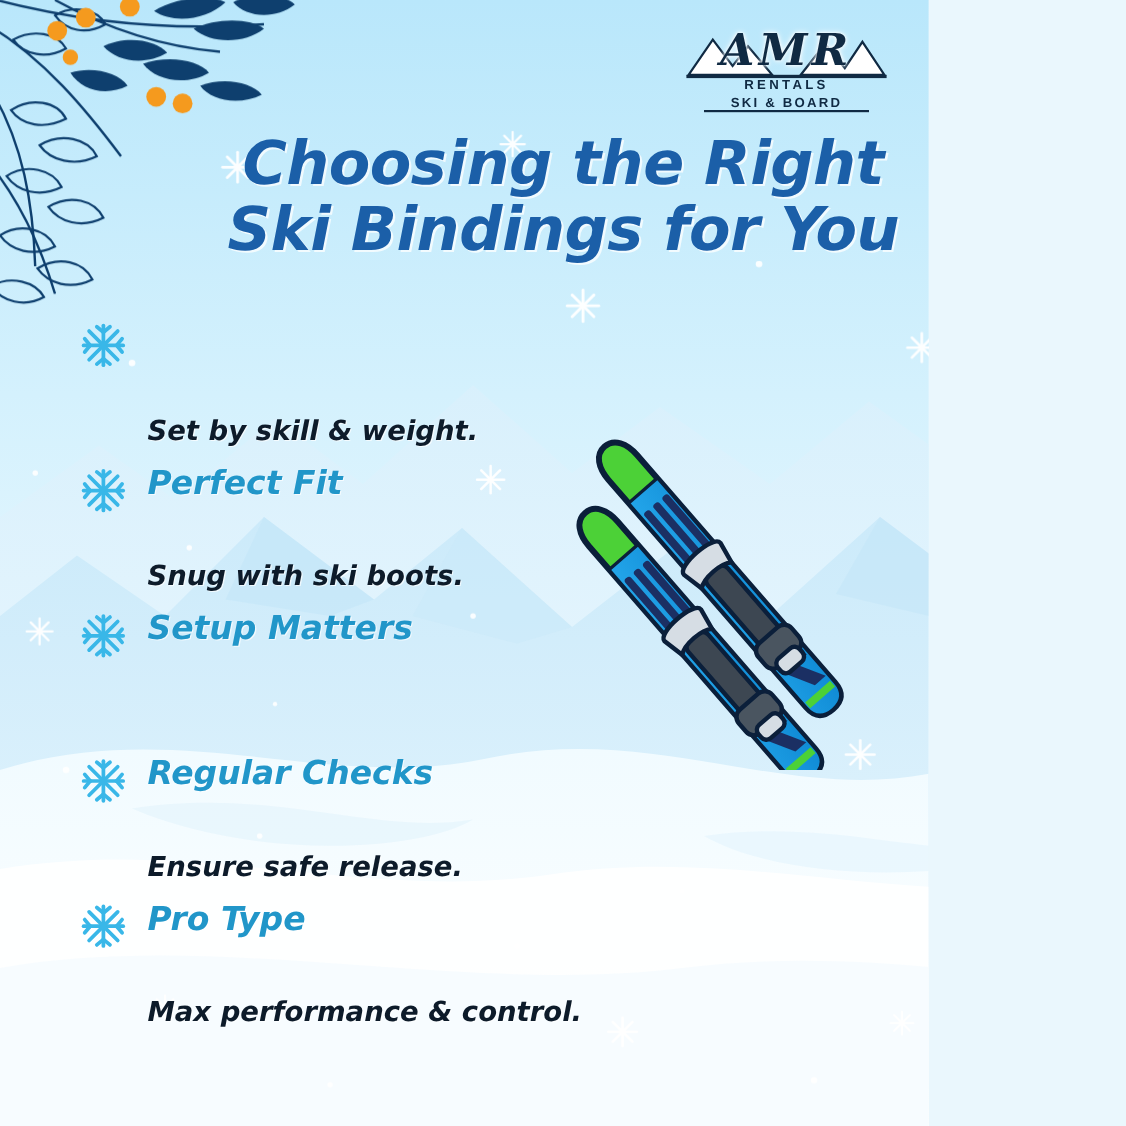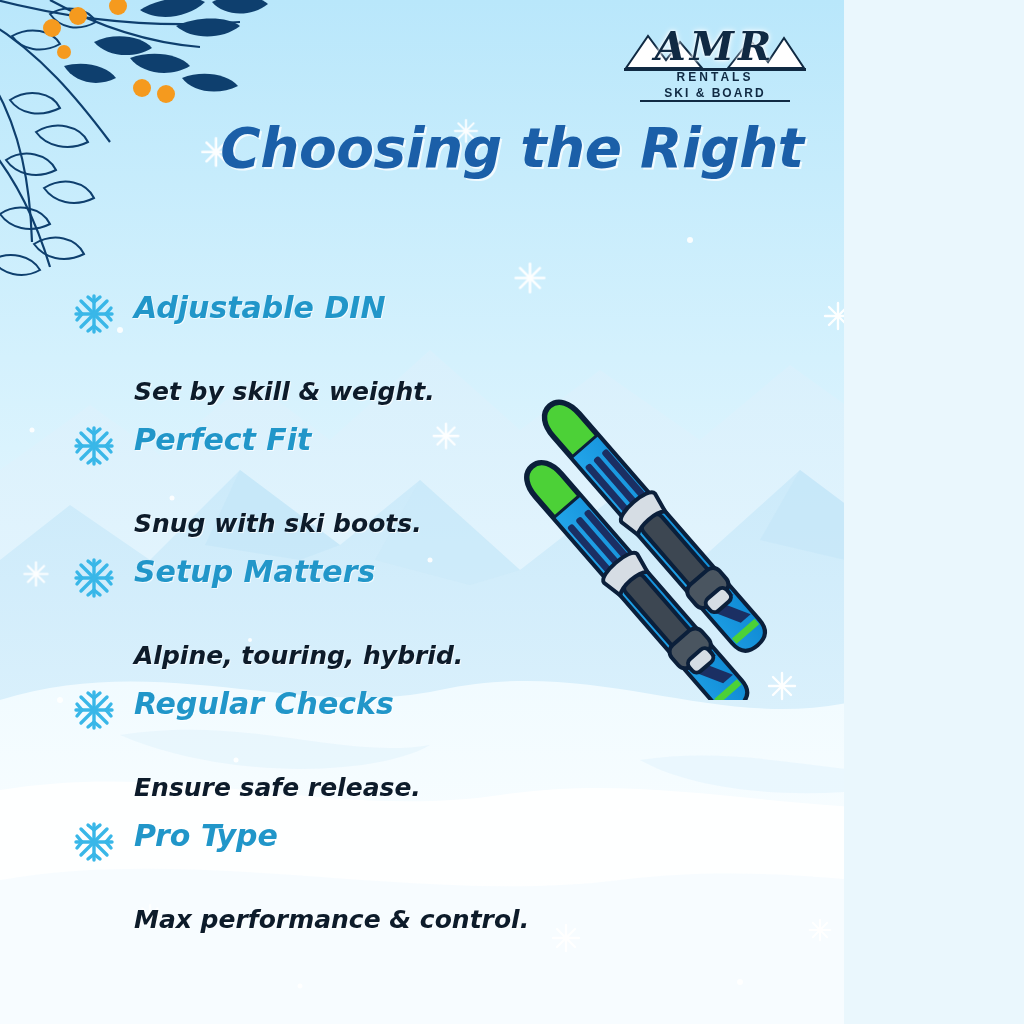--- a/index.html
+++ b/index.html
@@ -254,20 +254,21 @@
       <rect x="2" y="46" width="182" height="3" fill="#102a43"></rect>
       <rect x="18" y="78" width="150" height="2" fill="#102a43"></rect>
     </svg>
     <div class="logo-word">AMR</div>
     <div class="logo-sub1">RENTALS</div>
     <div class="logo-sub2">SKI &amp; BOARD</div>
   </div>
 
   <div class="heading">
     <span>Choosing the Right</span>
+    <span class="l2">Ski Bindings for You</span>
   </div>
 
   <div class="features">
 
     <div class="feature">
       <svg class="flake" viewBox="0 0 44 44" xmlns="http://www.w3.org/2000/svg">
         <g stroke="#39b7e8" stroke-width="3.4" stroke-linecap="round" fill="none">
           <line x1="22" y1="4" x2="22" y2="40"></line>
             <line x1="4" y1="22" x2="40" y2="22"></line>
           <line x1="9" y1="9" x2="35" y2="35"></line>
@@ -275,21 +276,20 @@
           <line x1="22" y1="10" x2="16" y2="5"></line>
             <line x1="22" y1="10" x2="28" y2="5"></line>
           <line x1="22" y1="34" x2="16" y2="39"></line>
             <line x1="22" y1="34" x2="28" y2="39"></line>
           <line x1="10" y1="22" x2="5" y2="16"></line>
             <line x1="10" y1="22" x2="5" y2="28"></line>
           <line x1="34" y1="22" x2="39" y2="16"></line>
             <line x1="34" y1="22" x2="39" y2="28"></line>
         </g>
       </svg>
-      <div class="f-title">Adjustable DIN</div>
       <div class="f-desc">Set by skill &amp; weight.</div>
     </div>
 
     <div class="feature">
       <svg class="flake" viewBox="0 0 44 44" xmlns="http://www.w3.org/2000/svg">
         <g stroke="#39b7e8" stroke-width="3.4" stroke-linecap="round" fill="none">
           <line x1="22" y1="4" x2="22" y2="40"></line>
             <line x1="4" y1="22" x2="40" y2="22"></line>
           <line x1="9" y1="9" x2="35" y2="35"></line>
             <line x1="9" y1="35" x2="35" y2="9"></line>
@@ -318,21 +318,20 @@
             <line x1="22" y1="10" x2="28" y2="5"></line>
           <line x1="22" y1="34" x2="16" y2="39"></line>
             <line x1="22" y1="34" x2="28" y2="39"></line>
           <line x1="10" y1="22" x2="5" y2="16"></line>
             <line x1="10" y1="22" x2="5" y2="28"></line>
           <line x1="34" y1="22" x2="39" y2="16"></line>
             <line x1="34" y1="22" x2="39" y2="28"></line>
         </g>
       </svg>
       <div class="f-title">Setup Matters</div>
-      <div class="f-desc">Alpine, touring, hybrid.</div>
     </div>
 
     <div class="feature">
       <svg class="flake" viewBox="0 0 44 44" xmlns="http://www.w3.org/2000/svg">
         <g stroke="#39b7e8" stroke-width="3.4" stroke-linecap="round" fill="none">
           <line x1="22" y1="4" x2="22" y2="40"></line>
             <line x1="4" y1="22" x2="40" y2="22"></line>
           <line x1="9" y1="9" x2="35" y2="35"></line>
             <line x1="9" y1="35" x2="35" y2="9"></line>
           <line x1="22" y1="10" x2="16" y2="5"></line>

